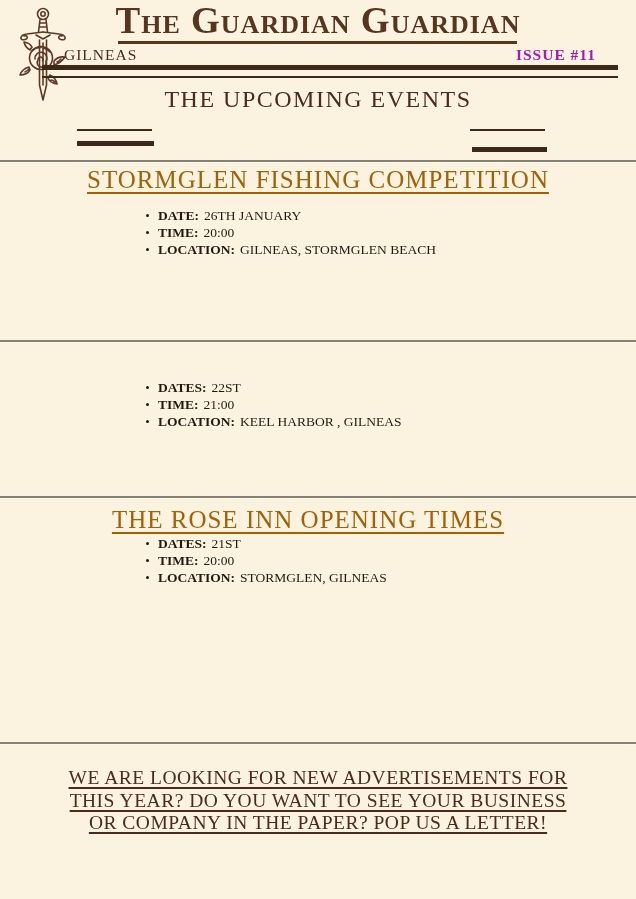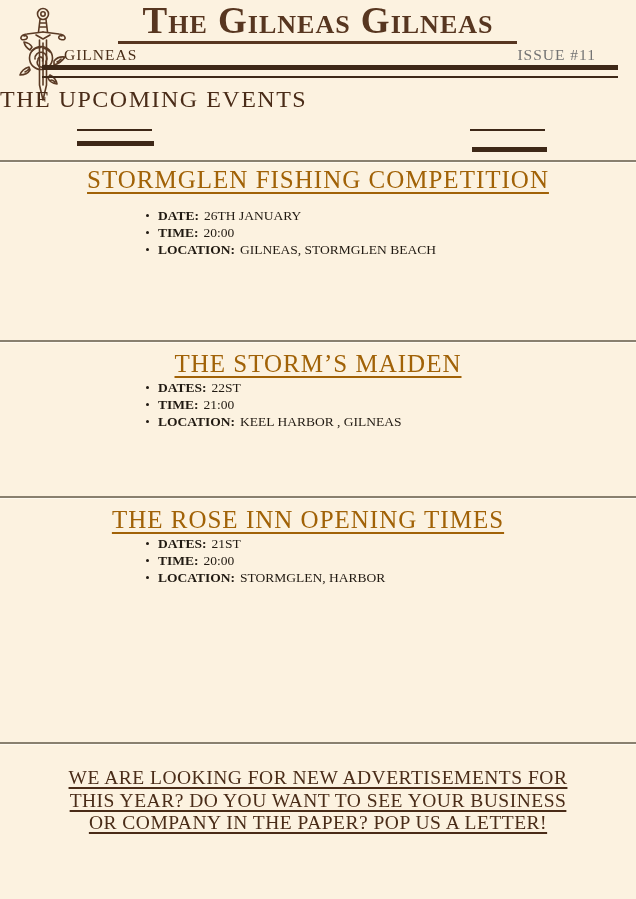--- a/index.html
+++ b/index.html
@@ -34,33 +34,35 @@
     width: 399px; height: 3px; background: #573620;
   }
   .region-label {
     position: absolute; left: 64px; top: 46px;
     font-size: 15.5px; letter-spacing: 1px;
     color: #4a2e18;
   }
   .issue-label {
     position: absolute; right: 40px; top: 46px;
     font-size: 15.5px; letter-spacing: 1px;
-    color: #737373;
+    color: #a21caf;
+    font-weight: bold;
   }
   .header-rule-thick {
     position: absolute; left: 42px; top: 65px;
     width: 576px; height: 5px; background: #3e2817;
   }
   .header-rule-thin {
     position: absolute; left: 42px; top: 76px;
     width: 576px; height: 2px; background: #3e2817;
   }
   
   .events-title-line {
     position: absolute; left: 0; width: 636px;
+    text-align: center;
     font-size: 24px; letter-spacing: 1.5px;
     color: #4a2c18;
     white-space: nowrap;
   }
   .events-line1 { top: 86px; }
   .events-line2 { top: 115px; }
   .decor-thin  { position: absolute; height: 2px; background: #3e2817; }
   .decor-thick { position: absolute; height: 5px; background: #3e2817; }
   .decor-left-thin   { left: 77px;  top: 129px; width: 75px; }
   .decor-left-thick  { left: 77px;  top: 141px; width: 77px; }
@@ -154,21 +156,21 @@
       <path d="M29,53 m-6,1 a6,6 0 1 1 11,2.5 a4.5,4.5 0 1 1 -8,-1.5 a2.5,2.5 0 1 1 4.5,1"></path>
       <path d="M20,46 Q24,42 29,42.5 M38,47 Q35,43.5 31,43"></path>
 
       <path d="M17,62 Q10,64 8,70 Q15,70 18,65 Z M13,67 Q15,66 17,64"></path>
       <path d="M42,60 Q49,58 53,52 Q46,51 42,56 Z M45,57 Q47,56 49,54"></path>
       <path d="M38,70 Q44,73 45,79 Q38,78 36,73 Z M39,75 Q41,75 43,77"></path>
       <path d="M18,45 Q13,42 12,37 Q18,38 20,42 Z"></path>
     </svg>
   </div>
 
-  <div class="masthead-title">The Gilneas Gilneas</div>
+  <div class="masthead-title">The Guardian Guardian</div>
   <div class="masthead-underline"></div>
   <div class="region-label">GILNEAS</div>
   <div class="issue-label">ISSUE #11</div>
   <div class="header-rule-thick"></div>
   <div class="header-rule-thin"></div>
 
   <div class="events-title-line events-line1">THE UPCOMING EVENTS</div>
   <div class="decor-thin decor-left-thin"></div>
   <div class="decor-thick decor-left-thick"></div>
   <div class="decor-thin decor-right-thin"></div>
@@ -190,21 +192,20 @@
     </div>
     <div class="bullet-row">
       <span class="bullet-dot"></span>
       <span class="bullet-label">LOCATION:</span>
       <span class="bullet-value">GILNEAS, STORMGLEN BEACH</span>
     </div>
   </div>
 
   <div class="divider divider-2"></div>
 
-  <div class="section-title sec2-title">THE STORM’S MAIDEN</div>
   <div class="bullet-list sec2-list">
     <div class="bullet-row">
       <span class="bullet-dot"></span>
       <span class="bullet-label">DATES:</span>
       <span class="bullet-value">22ST</span>
     </div>
     <div class="bullet-row">
       <span class="bullet-dot"></span>
       <span class="bullet-label">TIME:</span>
       <span class="bullet-value">21:00</span>
@@ -226,21 +227,21 @@
       <span class="bullet-value">21ST</span>
     </div>
     <div class="bullet-row">
       <span class="bullet-dot"></span>
       <span class="bullet-label">TIME:</span>
       <span class="bullet-value">20:00</span>
     </div>
     <div class="bullet-row">
       <span class="bullet-dot"></span>
       <span class="bullet-label">LOCATION:</span>
-      <span class="bullet-value">STORMGLEN, HARBOR</span>
+      <span class="bullet-value">STORMGLEN, GILNEAS</span>
     </div>
   </div>
 
   <div class="divider divider-4"></div>
 
   <div class="footer-block">
     <div class="footer-line">WE ARE LOOKING FOR NEW ADVERTISEMENTS FOR</div>
     <div class="footer-line">THIS YEAR? DO YOU WANT TO SEE YOUR BUSINESS</div>
     <div class="footer-line">OR COMPANY IN THE PAPER? POP US A LETTER!</div>
   </div>

